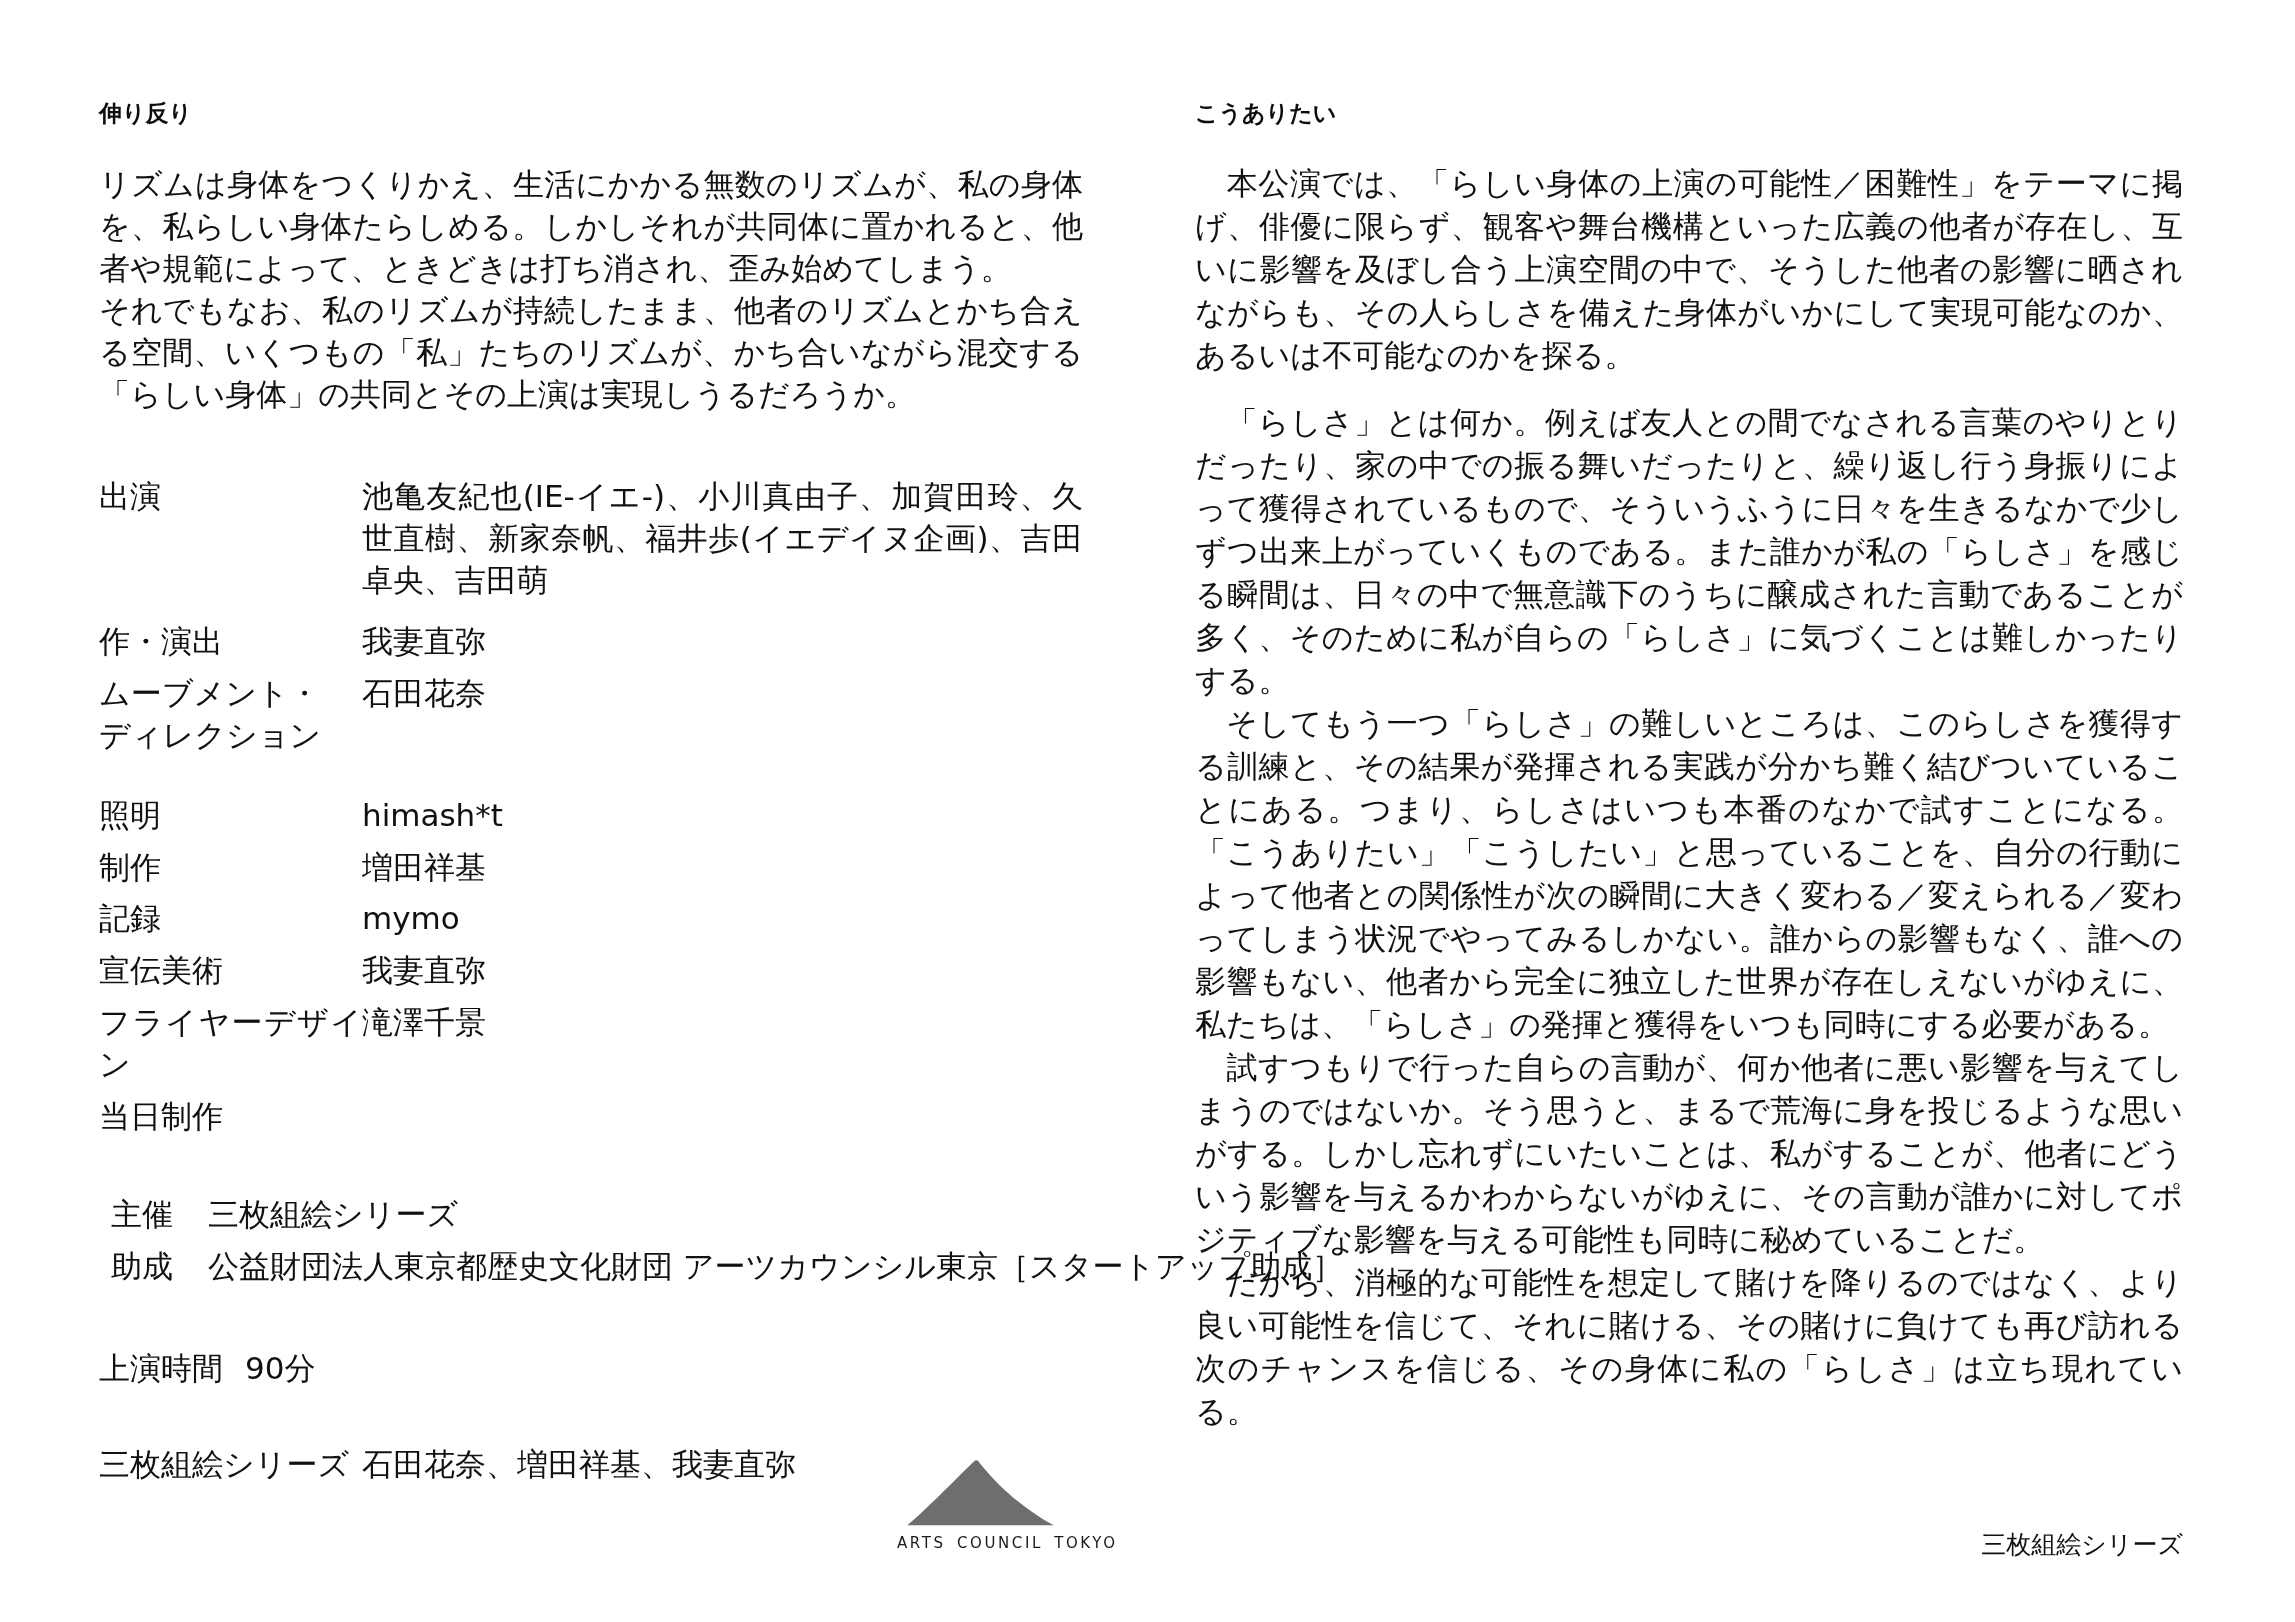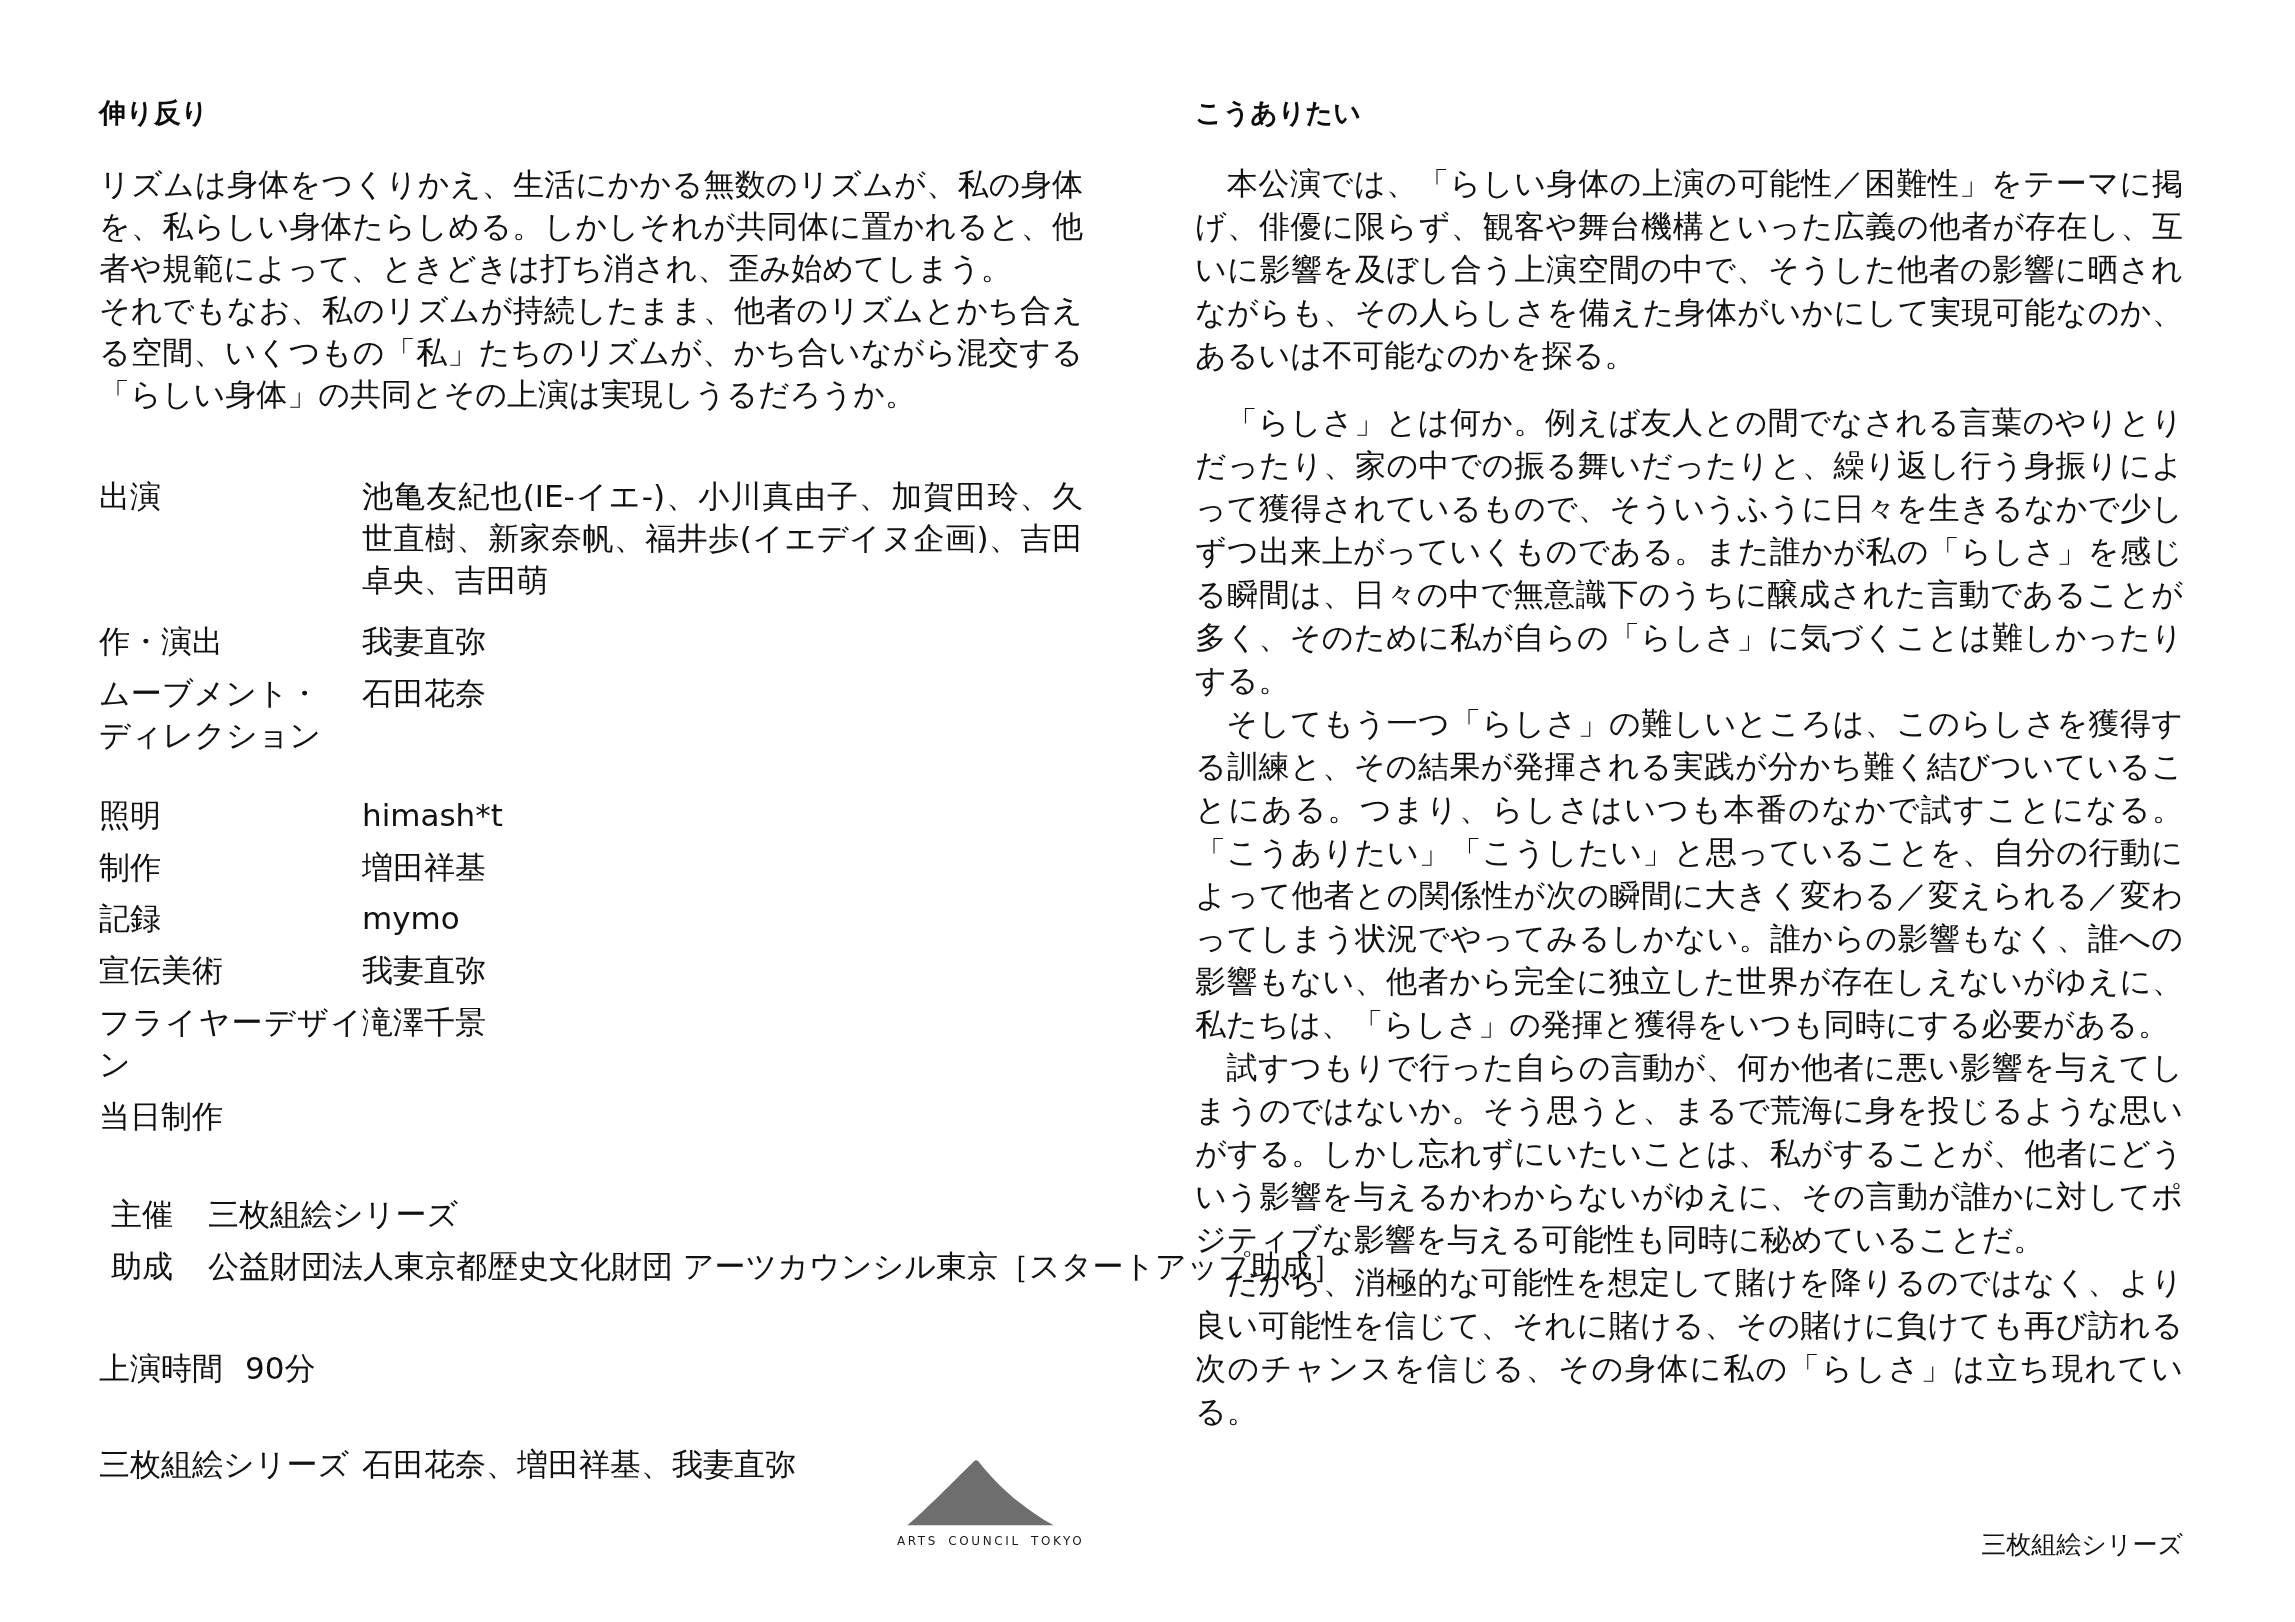--- a/index.html
+++ b/index.html
@@ -15,21 +15,21 @@
     overflow: hidden;
     font-family: "DejaVu Sans", "Liberation Sans", sans-serif;
     color: #111111;
   }
   .col { position: absolute; top: 92px; }
   .col-left  { left: 99px;  width: 984px; }
   .col-right { left: 1195px; width: 988px; }
 
   .doc-title {
     margin: 0;
-    font-size: 27px;
+    font-size: 23px;
     font-weight: bold;
     line-height: 42px;
     color: #0d0d0d;
   }
 
   .body-text {
     font-size: 31px;
     line-height: 42px;
     text-align: justify;
   }
@@ -70,21 +70,21 @@
   .logo {
     position: absolute;
     left: 897px;
     top: 1458px;
     width: 167px;
     text-align: center;
   }
   .logo svg { display: block; margin: 0 auto; width: 149px; height: 68px; }
   .logo-caption {
     margin-top: 7.8px;
-    font-size: 12px;
+    font-size: 15px;
     letter-spacing: 2.6px;
     word-spacing: 3.9px;
     white-space: nowrap;
     color: #1a1a1a;
   }
 </style>
 </head>
 <body>
 
 <div class="page">

